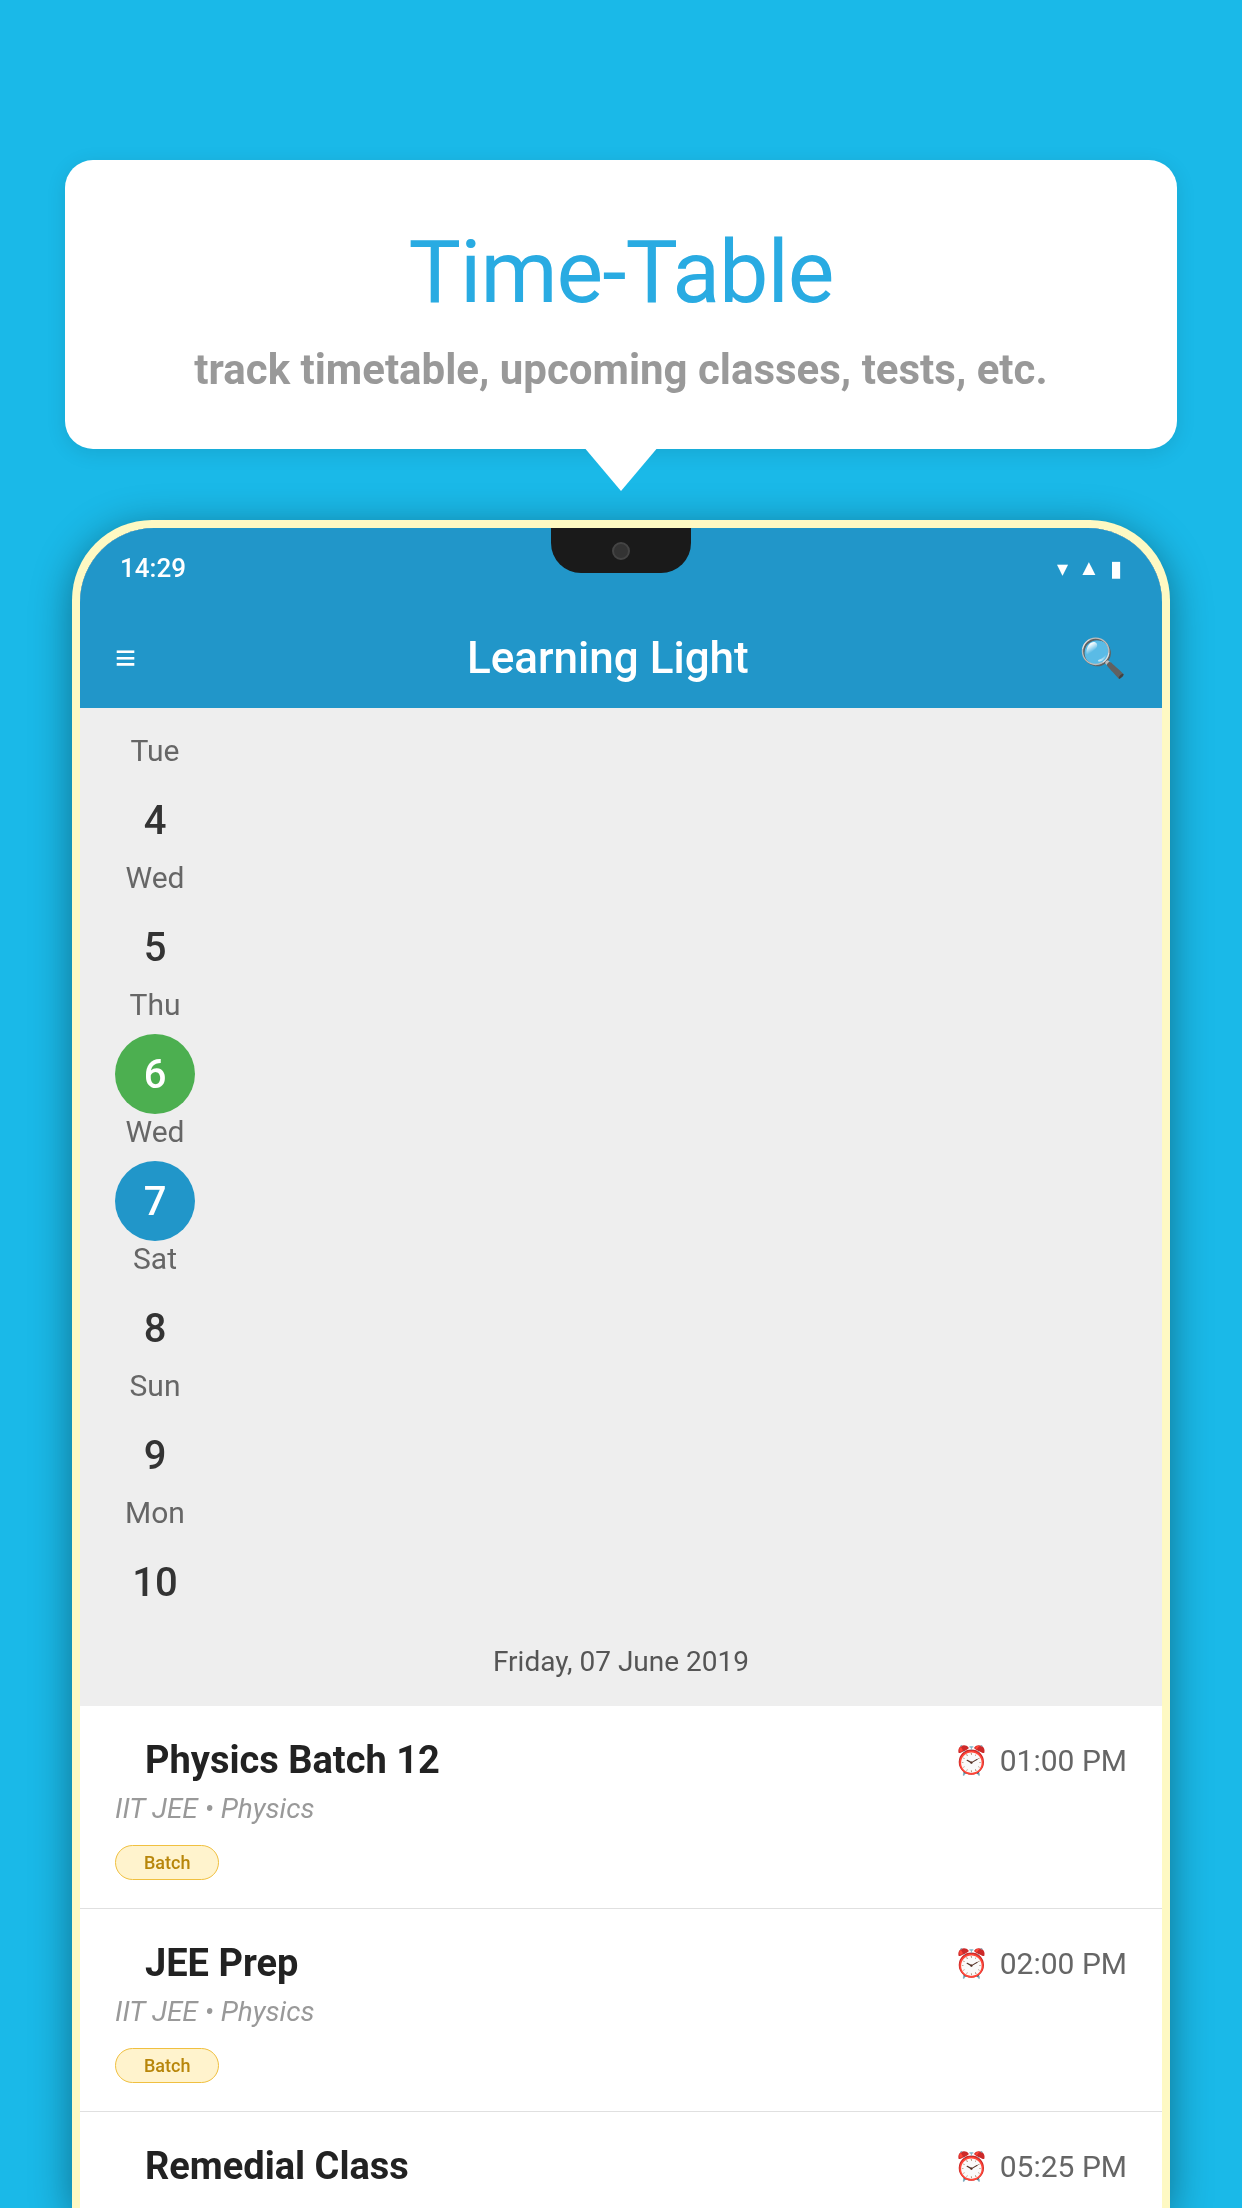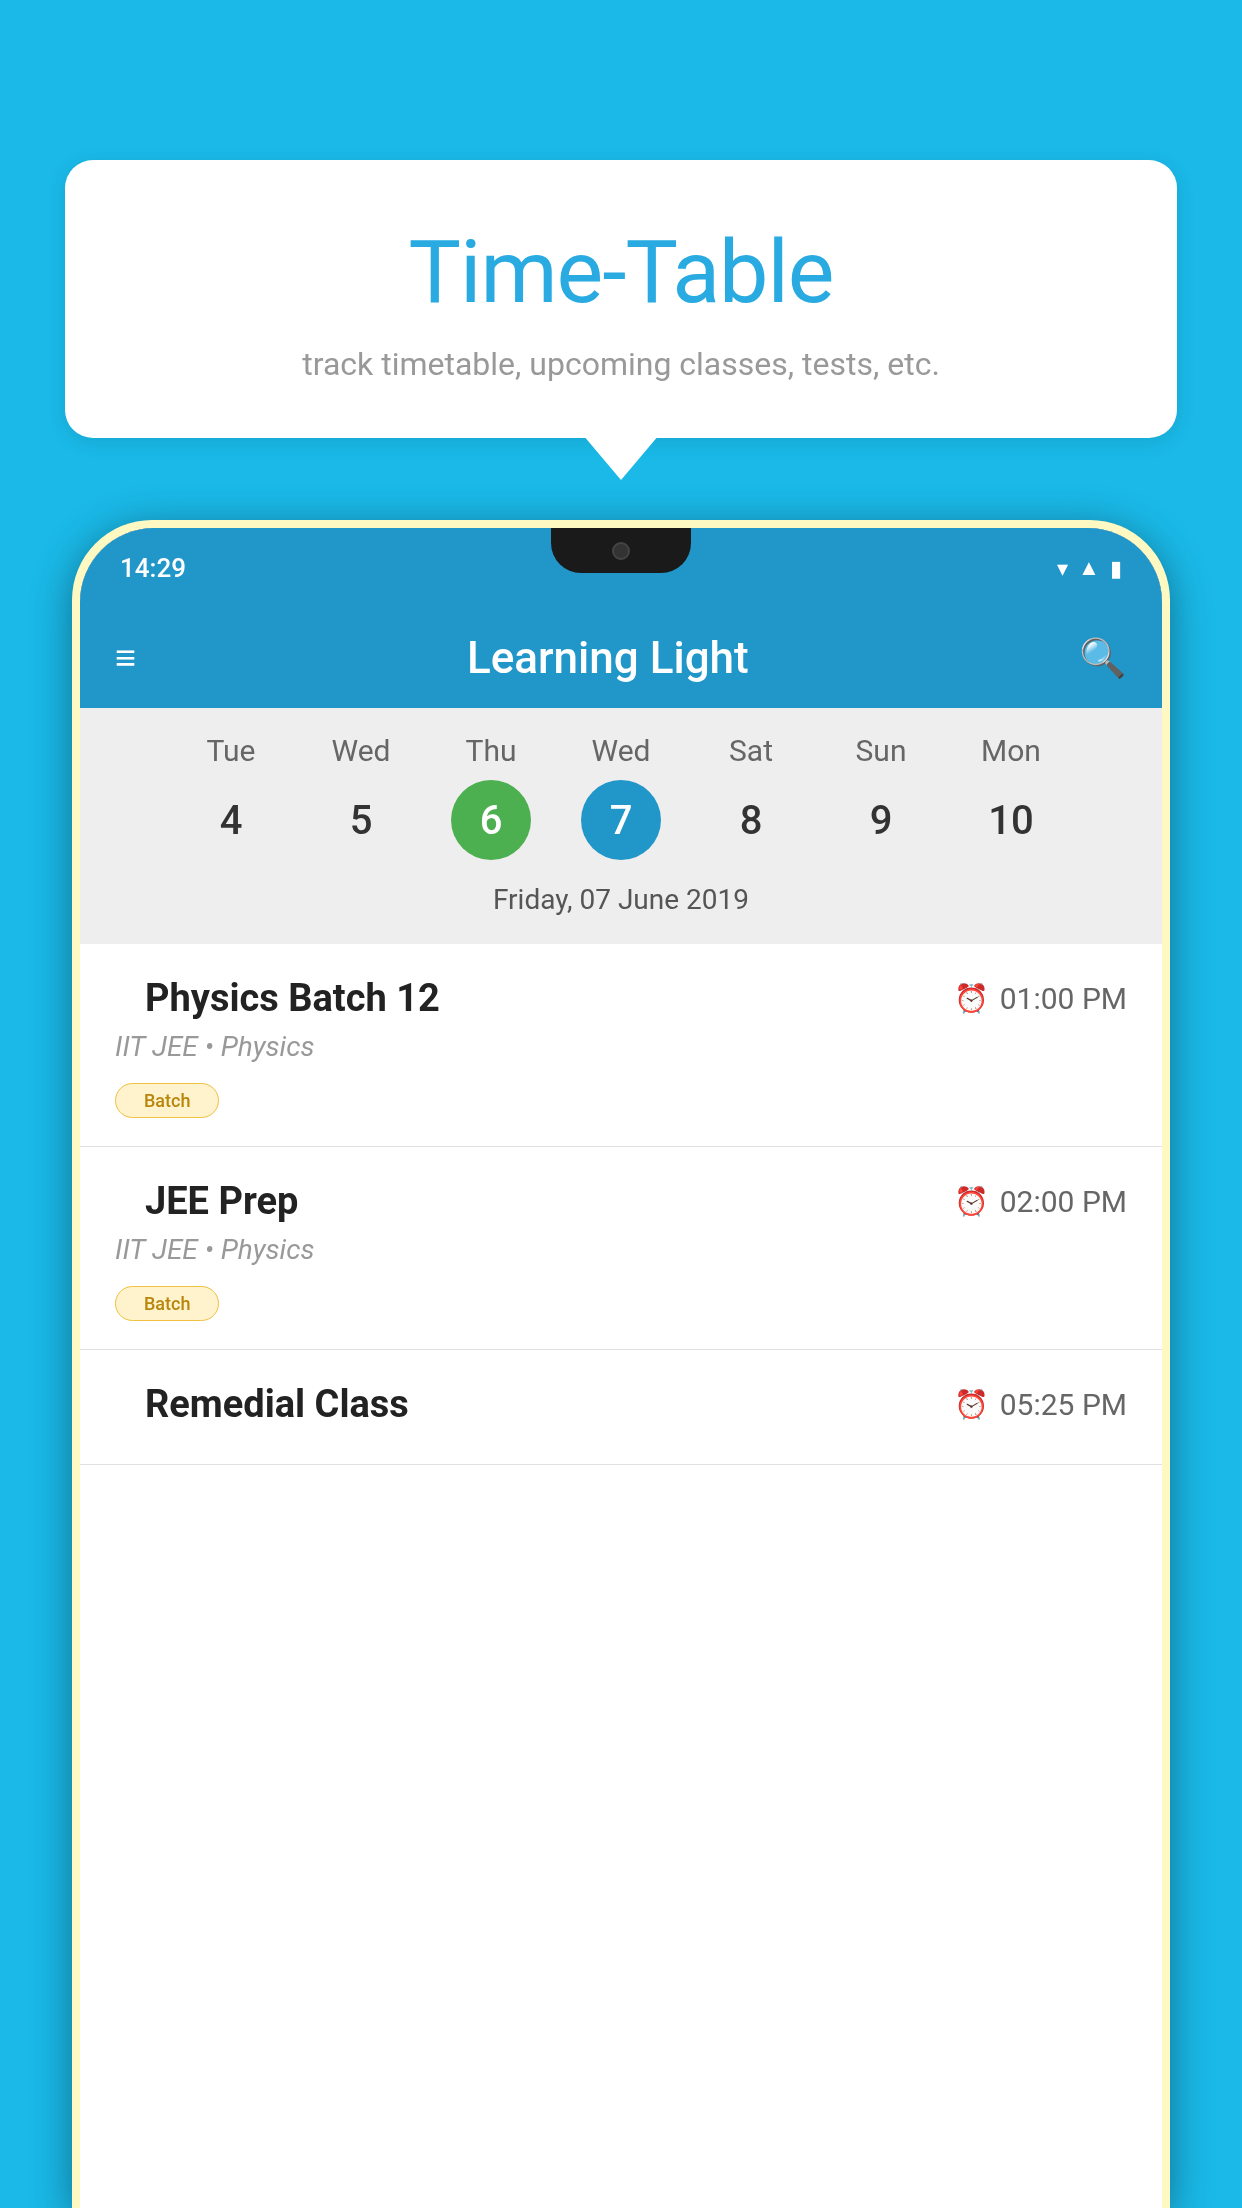--- a/index.html
+++ b/index.html
@@ -47,23 +47,23 @@
 
     .bubble-title {
       font-size: 88px;
       font-weight: 400;
       color: #29abe2;
       margin-bottom: 22px;
       letter-spacing: -1px;
     }
 
     .bubble-subtitle {
-      font-size: 32px;
+      font-size: 42px;
       color: #999;
-      font-weight: 400;
+      font-weight: 700;
     }
 
     
     .phone-frame {
       position: absolute;
       top: 520px;
       left: 72px;
       right: 72px;
       bottom: 0;
       background: #fef9c3;
@@ -164,20 +164,21 @@
     
     .calendar-strip {
       background: #eeeeee;
       padding: 25px 10px 10px;
     }
 
     .days-row {
       display: flex;
       justify-content: center;
       margin-bottom: 15px;
+      flex-direction: column;
     }
 
     .day-col {
       display: flex;
       flex-direction: column;
       align-items: center;
       gap: 12px;
       width: 130px;
     }
 

